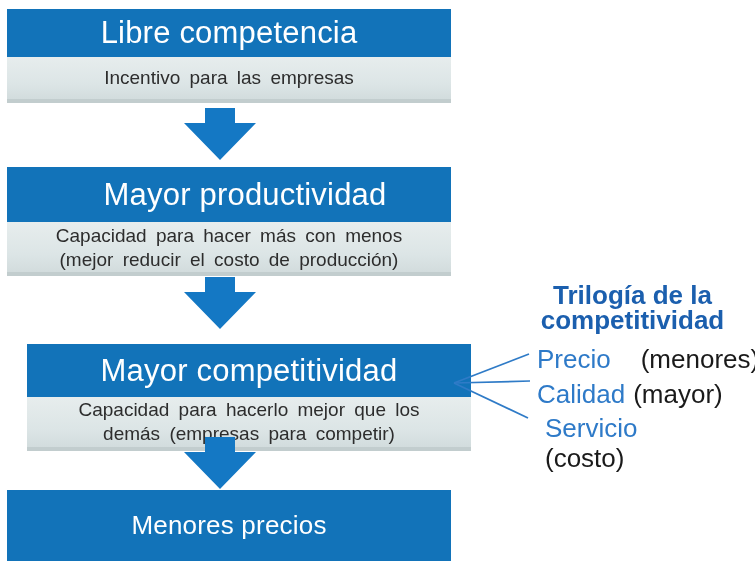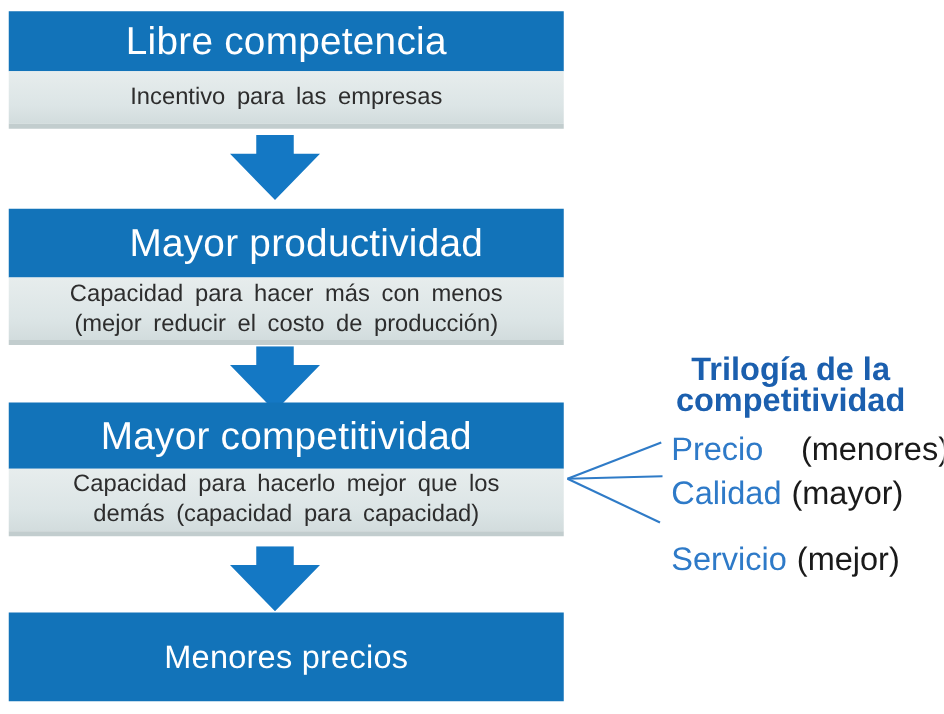--- a/index.html
+++ b/index.html
@@ -40,21 +40,21 @@
     flex-direction: column;
     align-items: center;
     justify-content: center;
   }
   .s1 { top: 9px; }
   .s1 .step-header { height: 48px; }
   .s1 .step-sub    { height: 42px; }
   .s2 { top: 167px; }
   .s2 .step-header { height: 55px; padding-left: 32px; }
   .s2 .step-sub    { height: 50px; justify-content: flex-end; }
-  .s3 { top: 322px; }
+  .s3 { top: 344px; margin-left: 20px; }
   .s3 .step-header { height: 53px; }
   .s3 .step-sub    { height: 50px; }
   .s4 { top: 490px; }
   .s4 .step-header { height: 71px; font-size: 26px; }
 
   
   .down-arrow {
     position: absolute;
     left: 182px;
     width: 76px; height: 52px;
@@ -81,21 +81,21 @@
     left: 537px;
     height: 30px;
     font-size: 26px;
     line-height: 30px;
     white-space: nowrap;
     display: flex;
     align-items: baseline;
   }
   .ti1 { top: 344px; gap: 30px; }
   .ti2 { top: 379px; align-items: center; }
-  .ti3 { top: 432px; }
+  .ti3 { top: 413px; flex-direction: column; }
   .trilogy-item .term { color: #2E7AC8; }
   .trilogy-item .qualifier { color: #1A1A1A; margin-left: 8px; }
   .ti1 .qualifier { margin-left: 0; }
 
   .connector-lines {
     position: absolute;
     left: 445px; top: 345px;
     width: 95px; height: 80px;
   }
   .connector-lines line {
@@ -138,21 +138,21 @@
       <polygon points="23,0 53,0 53,15 74,15 38,52 2,15 23,15"></polygon>
     </svg>
   </div>
 
   <div class="step s3">
     <div class="step-header">
       <span>Mayor competitividad</span>
     </div>
     <div class="step-sub">
       <div>Capacidad para hacerlo mejor que los</div>
-      <div>demás (capacidad para capacidad)</div>
+      <div>demás (empresas para competir)</div>
     </div>
   </div>
 
   <div class="down-arrow a3">
     <svg viewBox="0 0 76 52" xmlns="http://www.w3.org/2000/svg">
       <polygon points="23,0 53,0 53,15 74,15 38,52 2,15 23,15"></polygon>
     </svg>
   </div>
 
   <div class="step s4">
@@ -175,16 +175,16 @@
   <div class="trilogy-item ti1">
     <span class="term">Precio</span>
     <span class="qualifier">(menores)</span>
   </div>
   <div class="trilogy-item ti2">
     <span class="term">Calidad</span>
     <span class="qualifier">(mayor)</span>
   </div>
   <div class="trilogy-item ti3">
     <span class="term">Servicio</span>
-    <span class="qualifier">(mejor)</span>
+    <span class="qualifier">(costo)</span>
   </div>
 
 </div>
 
 </body></html>

